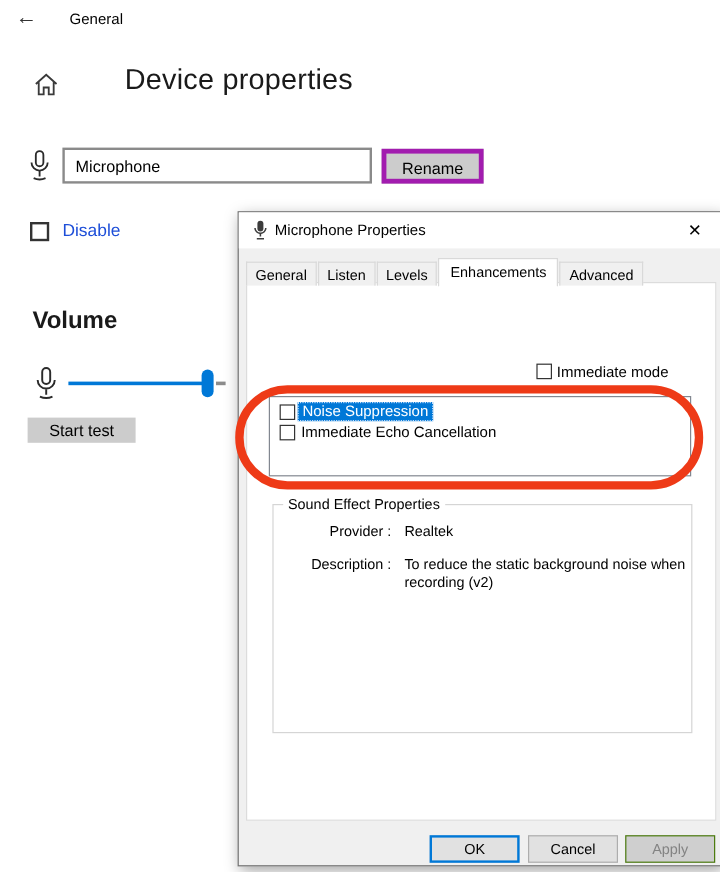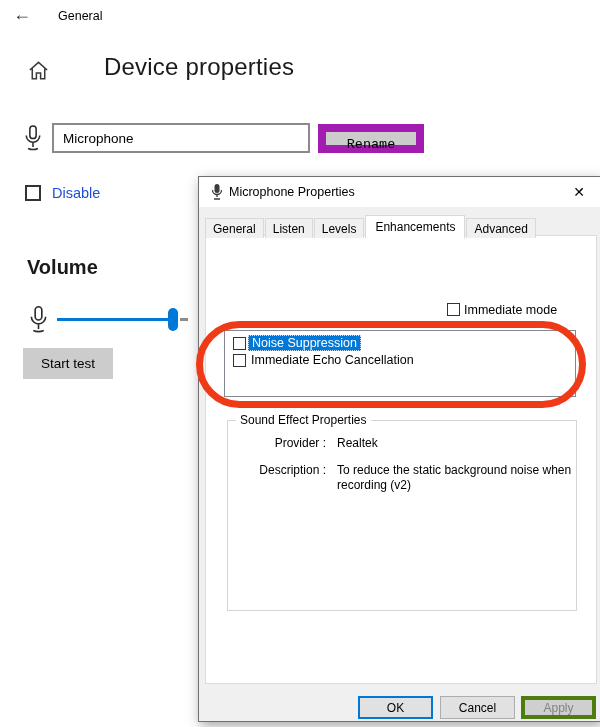--- a/index.html
+++ b/index.html
@@ -16,37 +16,37 @@
   .app-title { left:58px; top:9px; font-size:12.5px; color:#000; }
   .home-icon { left:27px; top:59px; }
   .page-title { left:62px; top:53px; font-size:24px; font-weight:400; color:#1a1a1a; letter-spacing:0.2px;margin-left:42px; }
   .mic-icon-1 { left:24px; top:124px; }
   .mic-name-input {
     left:52px; top:123px; width:258px; height:30px;
     border:2px solid #8a8a8a; background:#fff; font-family:"Liberation Sans",sans-serif;
     font-size:13.5px; padding:0 9px; color:#000; outline:none;
   }
   .rename-btn {
-    left:318px; top:124px; width:106px; height:29px;
-    background:#cccccc; border:8px solid #a21caf; font-family:Liberation Mono, monospace;
+    left:318px; top:124px; width:85px; height:29px;
+    background:#cccccc; border:4px solid #a21caf; font-family:Liberation Sans, sans-serif;
     font-size:13.5px; color:#000; text-align:center; line-height:25px; cursor:pointer;
   }
   .disable-row { left:25px; top:185px; }
   .cb-settings {
     position:absolute; width:16px; height:16px; background:#fff;
     border:2px solid #333; left:0; top:0; cursor:pointer;
   }
   .disable-label { position:absolute; left:27px; top:0; font-size:14.5px; color:#1d4ed8; }
   .volume-title { left:27px; top:256px; font-size:20px; font-weight:700; color:#1a1a1a; }
   .mic-icon-2 { left:29px; top:305px; }
   .vol-track-fill { left:57px; top:318px; width:112px; height:3px; background:#0078d7; }
   .vol-track-rest { left:180px; top:318px; width:8px; height:3px; background:#8c8c8c; }
   .vol-thumb { left:168px; top:308px; width:10px; height:23px; border-radius:5px; background:#0078d7; cursor:pointer; }
   .start-test-btn {
-    left:23px; top:348px; width:90px; height:31px;
+    left:23px; top:348px; width:90px; height:21px;
     background:#cccccc; border:none; font-family:"Liberation Sans",sans-serif;
     font-size:13.5px; color:#000; cursor:pointer;
   }
 
   
   .dialog {
     left:186px; top:176px; width:403px; height:546px;
     background:#f0f0f0; border:1px solid #707070;
     box-shadow:2px 4px 12px rgba(0,0,0,0.35);
     margin-left:12px;
@@ -103,21 +103,21 @@
   .desc-label { position:absolute; left:0; top:42px; width:98px; text-align:right; font-size:12px; color:#000; }
   .desc-value { position:absolute; left:109px; top:42px; width:248px; font-size:12px; line-height:1.25; color:#000; }
 
   .dlg-btn {
     position:absolute; top:519px; width:75px; height:23px;
     font-family:"Liberation Sans",sans-serif; font-size:12px; text-align:center;
     background:#e1e1e1; border:1px solid #adadad; cursor:pointer; color:#000;
   }
   .btn-ok { left:159px; border:2px solid #0078d7; }
   .btn-cancel { left:241px; }
-  .btn-apply { left:322px; background:#cfcfcf; border:4px solid #4d7c0f; color:#838383; }
+  .btn-apply { left:322px; background:#cfcfcf; border:1px solid #4d7c0f; color:#838383; }
 
   
   .red-oval {
     left:196px; top:321px; width:390px; height:87px;
     border:7px solid #ee3a17; border-radius:44px;
     z-index:10; pointer-events:none;
   }
 
   svg { display:block; }
 </style>

